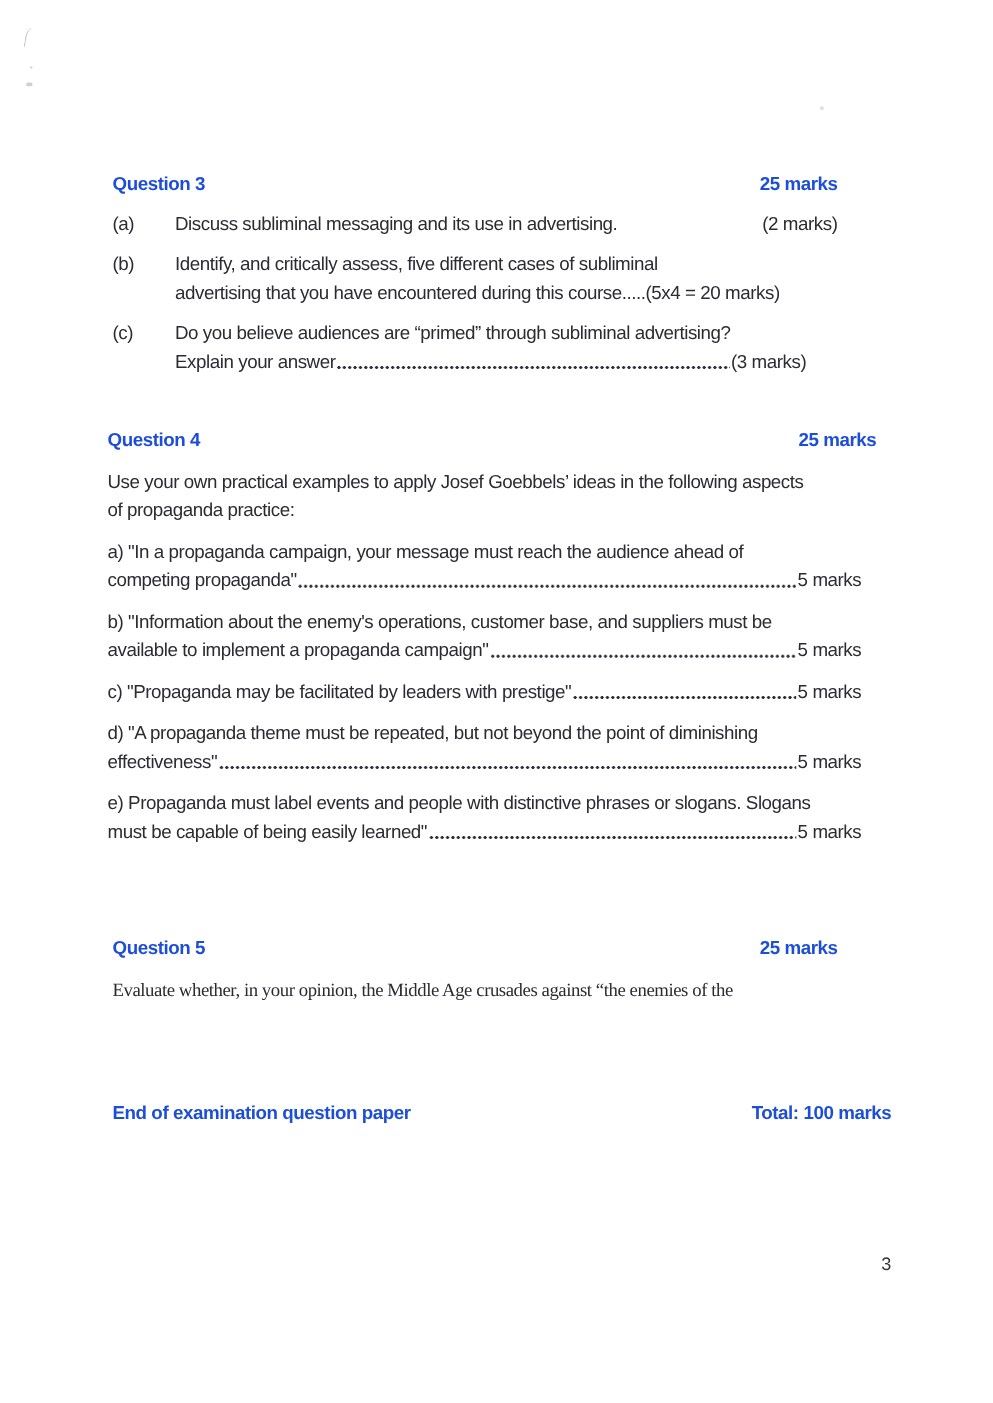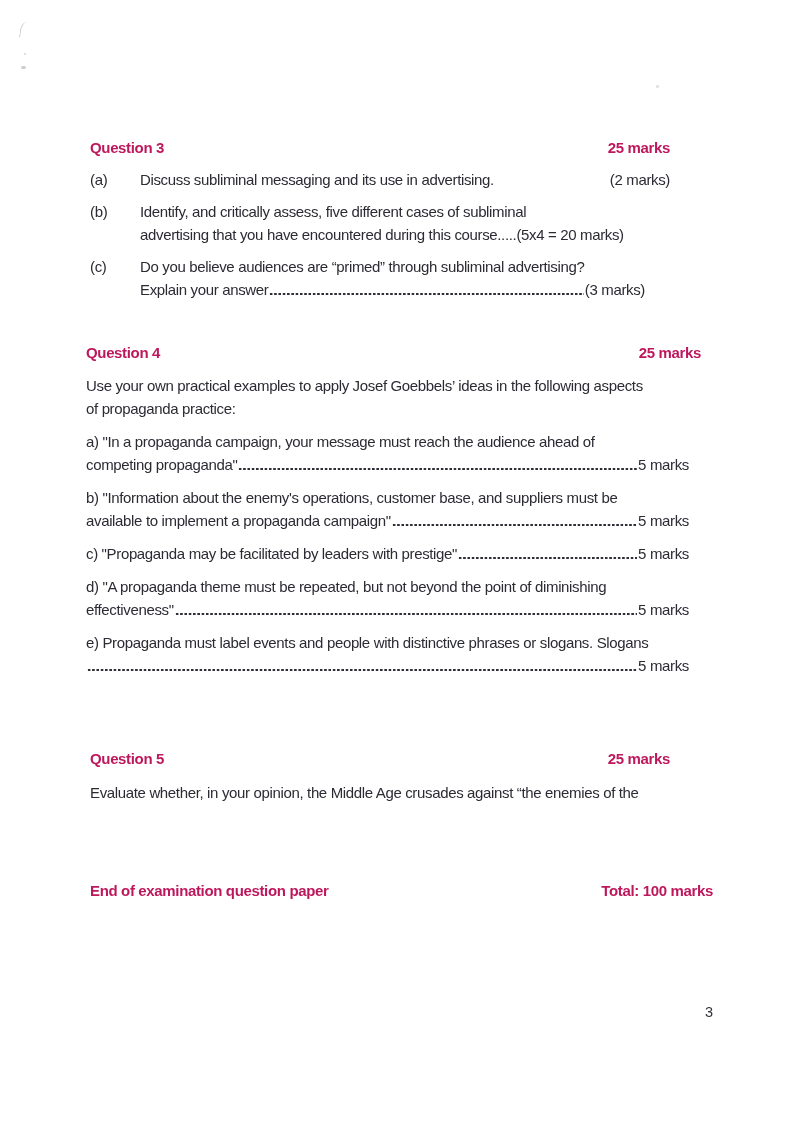--- a/index.html
+++ b/index.html
@@ -6,21 +6,21 @@
   body {
     width: 794px; height: 1122px;
     background: #ffffff;
     position: relative;
     font-family: "Liberation Sans", "DejaVu Sans", sans-serif;
     font-size: 15px;
     letter-spacing: -0.35px;
     color: #2b2b33;
     overflow: hidden;
   }
-  .bold { font-weight: bold; color: #be185d; }
+  .bold { font-weight: bold; color: #1d4ed8; }
   .line { line-height: 23px; white-space: nowrap; }
 
   
   .section { position: absolute; }
   #q3 { top: 136px; left: 90px; width: 580px; }
   #q4 { top: 341px; left: 86px; width: 615px; }
   #q5 { top: 723px; left: 90px; width: 622px; margin-top: 24px; }
   #footer-line { top: 879px; left: 90px; width: 623px; position: absolute;
                  display: flex; justify-content: space-between; }
 
@@ -45,21 +45,21 @@
     background-repeat: repeat-x;
     background-position: 0 13.5px;
   }
   .c-line2 { width: 505px; }
 
   
   .q4-intro { margin-top: 10px; }
   .q4-item { margin-top: 10px; width: 603px; }
 
   #q5 .q5-body { margin-top: 10px; }
-  #q5 .q5-body .line { line-height: 26px; }
+  #q5 .q5-body .line { line-height: 26px; font-family: Liberation Serif, serif; }
 
   #page-number {
     position: absolute; top: 1003px; left: 705px;
     font-size: 14.5px; color: #33333b; line-height: 18px;
   }
 
   
   .artifact { position: absolute; opacity: 0.55; }
   #art-squiggle {
     top: 22px; left: 20px; width: 7px; height: 16px;
@@ -158,20 +158,21 @@
     <div class="leader-row">
       <span class="tail">effectiveness"</span>
       <span class="leader"></span>
       <span class="marks">5 marks</span>
     </div>
   </div>
 
   <div class="q4-item">
     <div class="line">e) Propaganda must label events and people with distinctive phrases or slogans. Slogans</div>
     <div class="leader-row">
+      <span class="tail">must be capable of being easily learned"</span>
       <span class="leader"></span>
       <span class="marks">5 marks</span>
     </div>
   </div>
 </div>
 
 <div class="section" id="q5">
   <div class="q-header">
     <span class="bold">Question 5</span>
     <span class="bold">25 marks</span>

